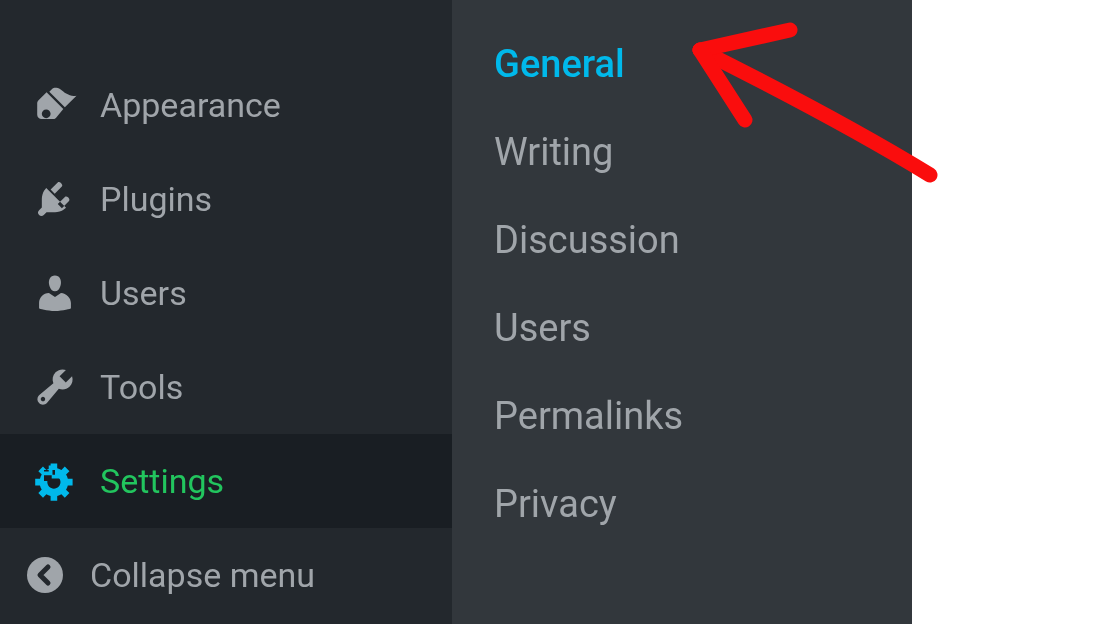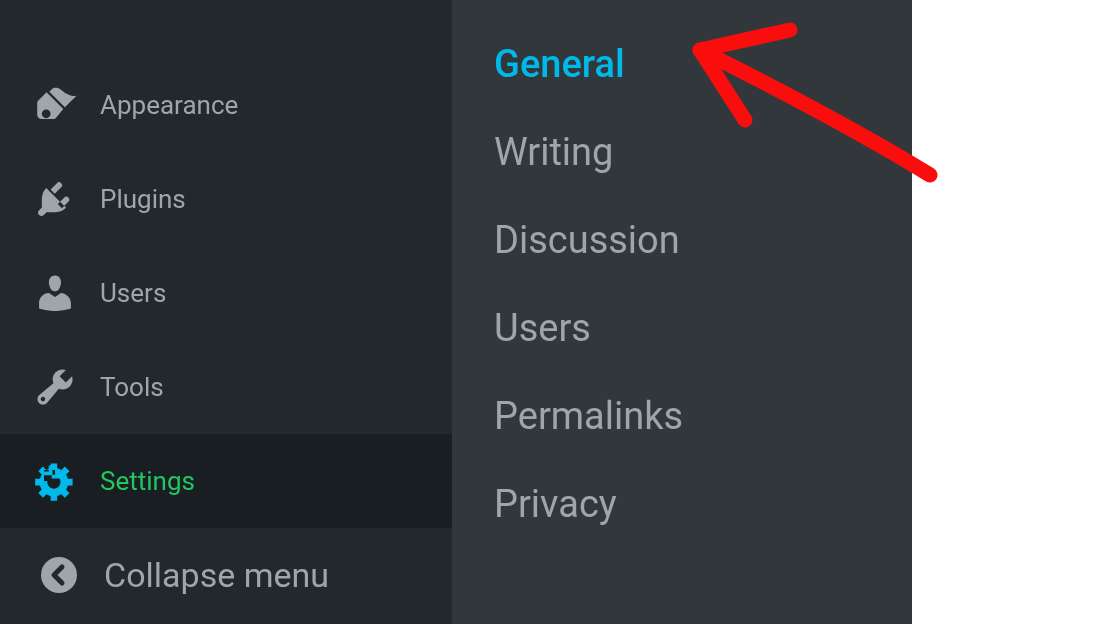--- a/index.html
+++ b/index.html
@@ -49,21 +49,21 @@
       justify-content: center;
       margin-right: 20px;
       flex-shrink: 0;
     }
     .menu-item .icon svg {
       width: 44px;
       height: 44px;
       fill: currentColor;
     }
     .menu-item .label {
-      font-size: 26px;
+      font-size: 34px;
       font-weight: 400;
     }
     .menu-item.active .label {
       color: #22c55e;
     }
     .menu-item.active .icon svg {
       fill: #00b9eb;
     }
     .submenu {
       position: absolute;
@@ -81,21 +81,21 @@
       font-weight: 400;
       cursor: pointer;
     }
     .submenu-item.active {
       color: #00b9eb;
       font-weight: 500;
     }
     .collapse-item {
       display: flex;
       align-items: center;
-      padding: 22px 34px;
+      padding: 22px 20px;
       cursor: pointer;
       color: #a0a5aa;
     }
     .collapse-item .icon {
       width: 50px;
       height: 50px;
       display: flex;
       align-items: center;
       justify-content: center;
       margin-right: 20px;

